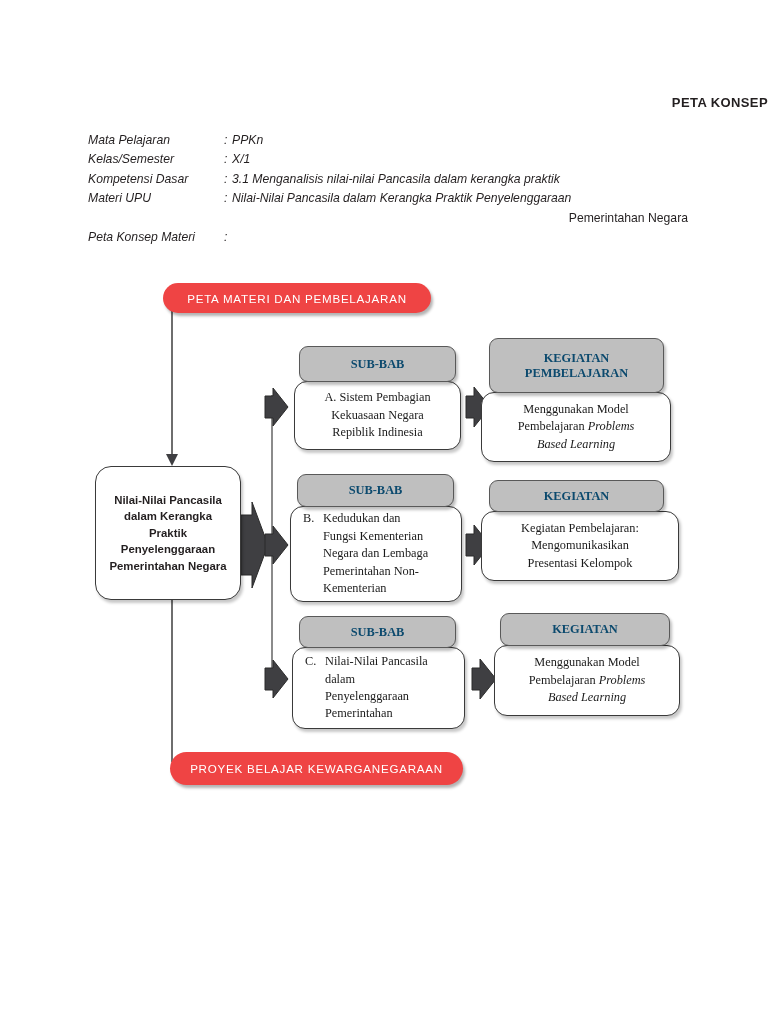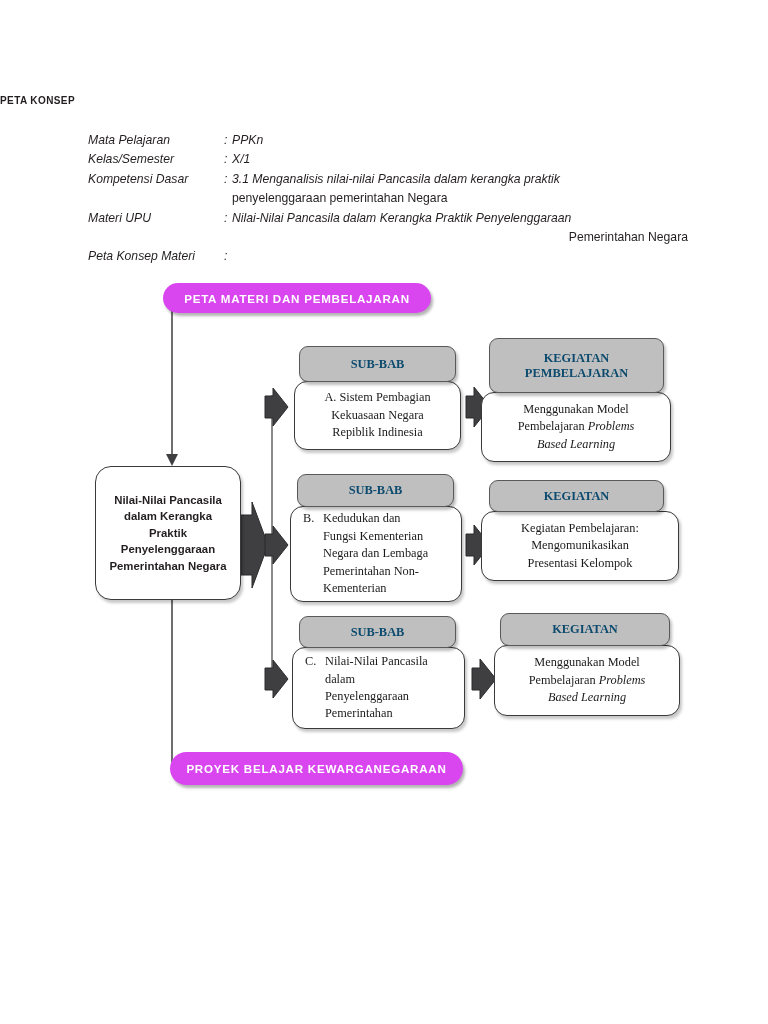--- a/index.html
+++ b/index.html
@@ -8,46 +8,46 @@
     background:#ffffff;
     font-family:"Liberation Sans", sans-serif;
     color:#231f20;
     position:relative;
     overflow:hidden;
   }
 
   
   .doc-title{
     position:absolute;left:0;top:95px;width:768px;
-    text-align:left;
-    font-size:10px;font-weight:bold;letter-spacing:.4px;
+    text-align:right;
+    font-size:13px;font-weight:bold;letter-spacing:.4px;
     color:#231f20;
   }
   .meta{
     position:absolute;left:88px;top:131px;width:600px;
     font-size:12.2px;line-height:19.4px;
   }
   .meta-row{display:flex;align-items:flex-start;font-style:italic;}
   .meta-label{width:136px;flex:0 0 136px;}
   .meta-colon{width:8px;flex:0 0 8px;}
   .meta-value{flex:1 1 auto;}
   .meta-cont{padding-left:144px;}
   .meta-cont2{padding-left:147px;text-align:right;}
 
   
   .diagram{position:absolute;left:0;top:0;width:768px;height:1024px;}
   .diagram svg{position:absolute;left:0;top:0;}
 
   
   .banner{
     position:absolute;
-    background:#d946ef;
+    background:#ef4444;
     color:#ffffff;
     display:flex;align-items:center;justify-content:center;
-    font-size:11.6px;font-weight:bold;letter-spacing:.75px;
+    font-size:11.6px;font-weight:normal;letter-spacing:.75px;
     border-radius:999px;
     box-shadow:2px 3px 3px rgba(0,0,0,.30);
     text-align:center;
   }
   #banner-top{left:163px;top:283px;width:268px;height:30px;}
   #banner-bottom{left:170px;top:752px;width:293px;height:33px;}
 
   
   .main-node{
     position:absolute;left:95px;top:466px;width:146px;height:134px;
@@ -113,21 +113,20 @@
     <span class="meta-label">Kelas/Semester</span>
     <span class="meta-colon">:</span>
     <span class="meta-value">X/1</span>
   </div>
 
   <div class="meta-row">
     <span class="meta-label">Kompetensi Dasar</span>
     <span class="meta-colon">:</span>
     <span class="meta-value">3.1 Menganalisis nilai-nilai Pancasila dalam kerangka praktik</span>
   </div>
-  <div class="meta-cont">penyelenggaraan pemerintahan Negara</div>
 
   <div class="meta-row">
     <span class="meta-label">Materi UPU</span>
     <span class="meta-colon">:</span>
     <span class="meta-value">Nilai-Nilai Pancasila dalam Kerangka Praktik Penyelenggaraan</span>
   </div>
   <div class="meta-cont2">Pemerintahan Negara</div>
 
   <div class="meta-row">
     <span class="meta-label">Peta Konsep Materi</span>

